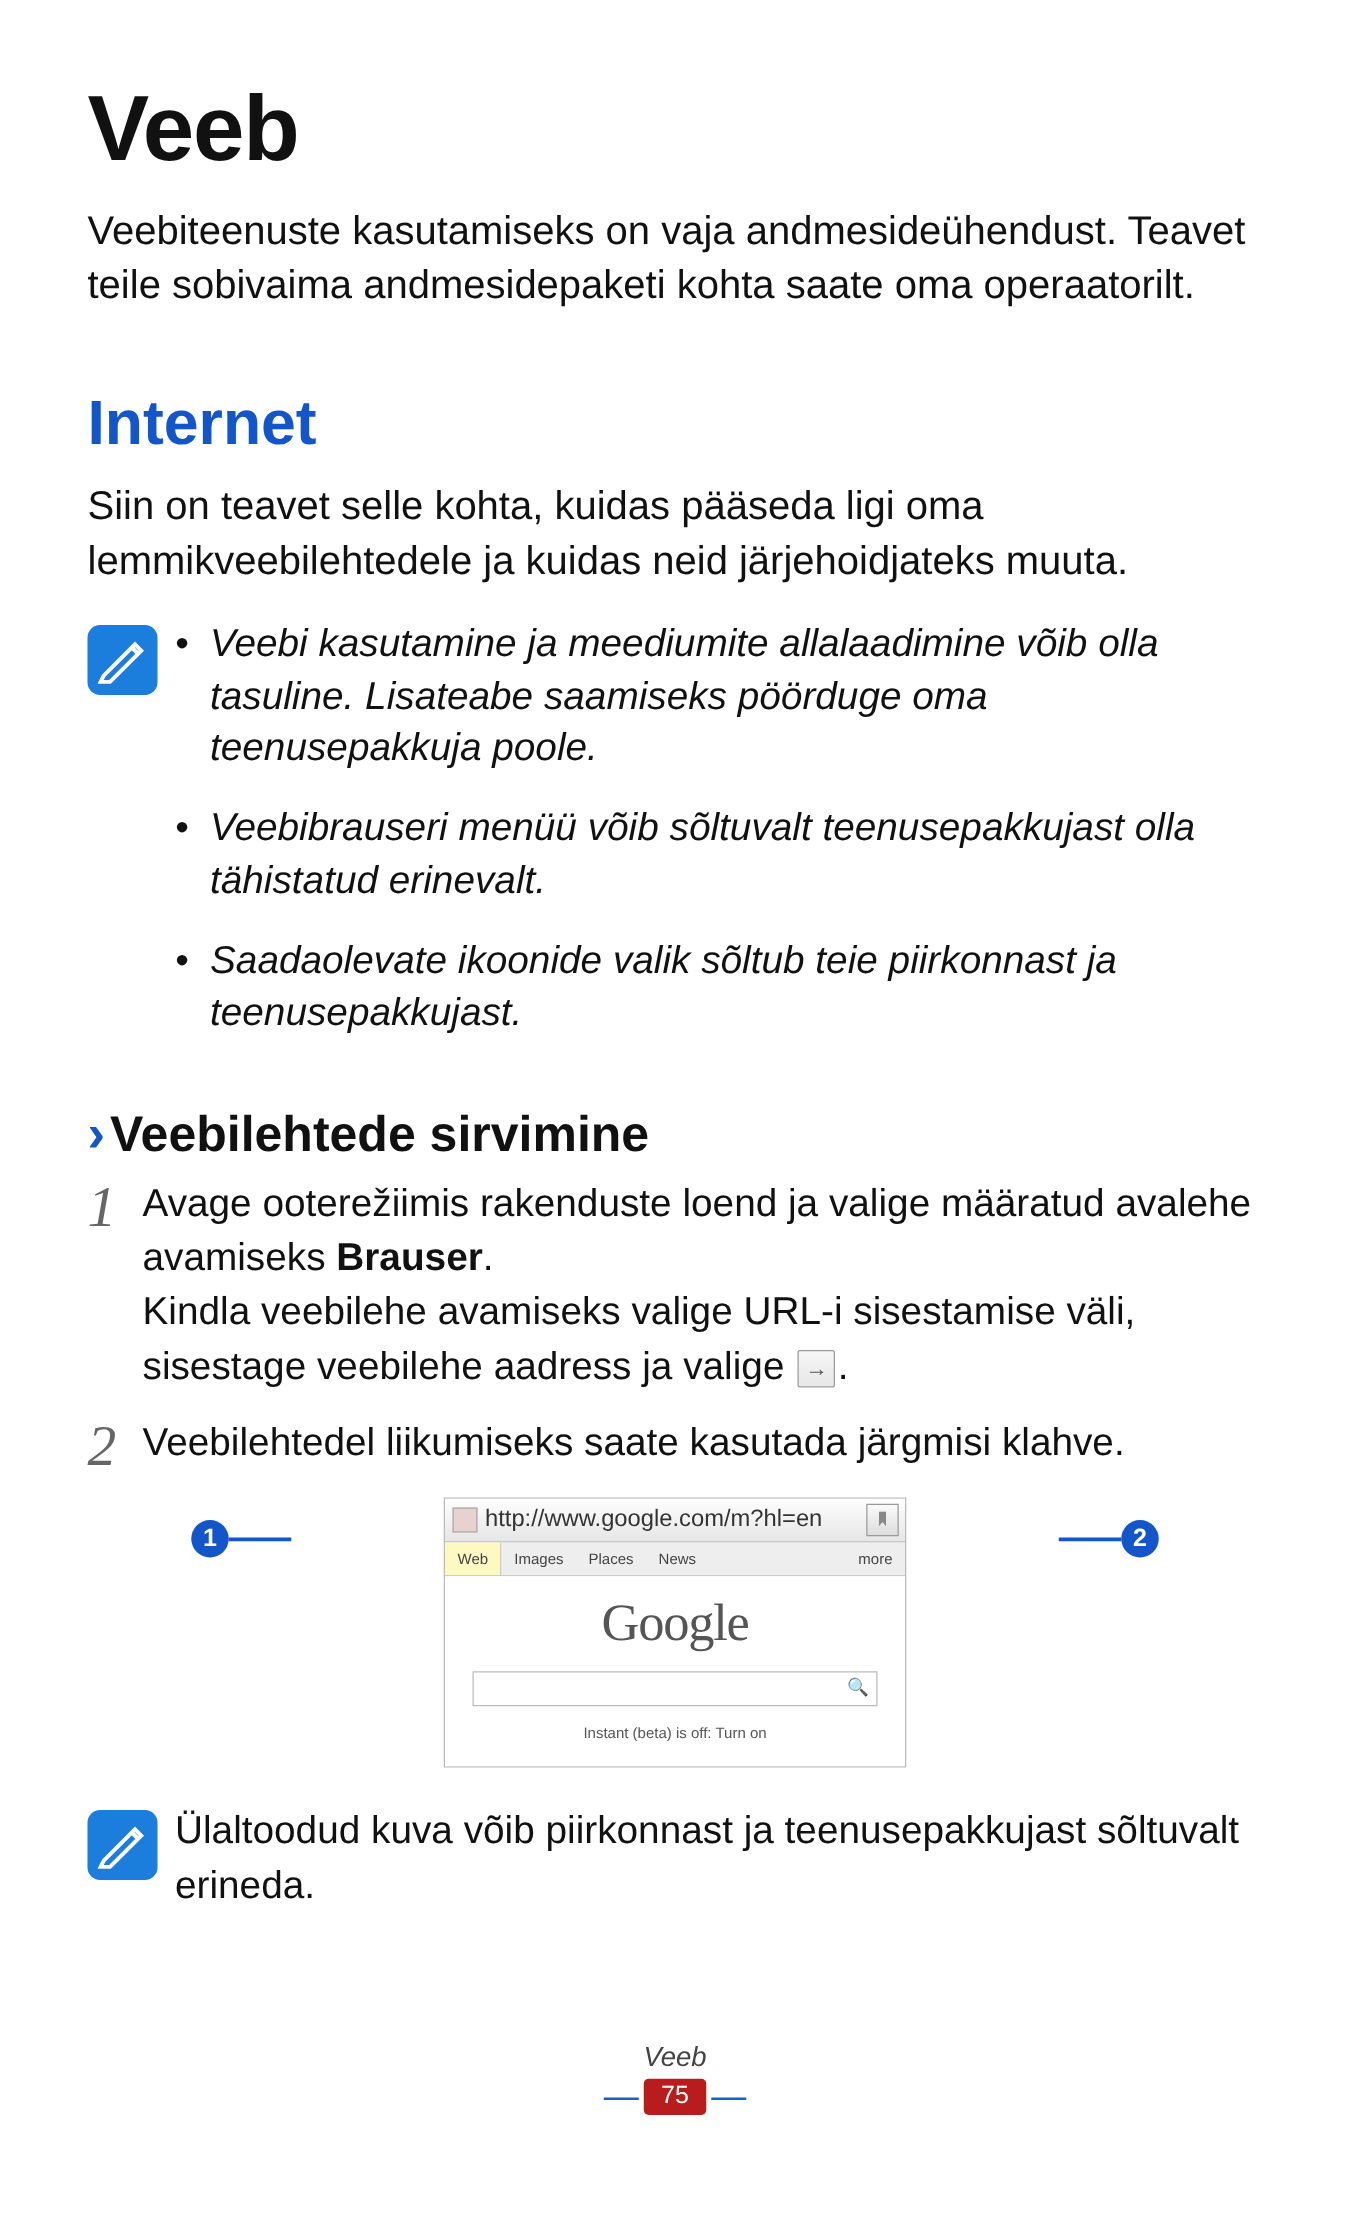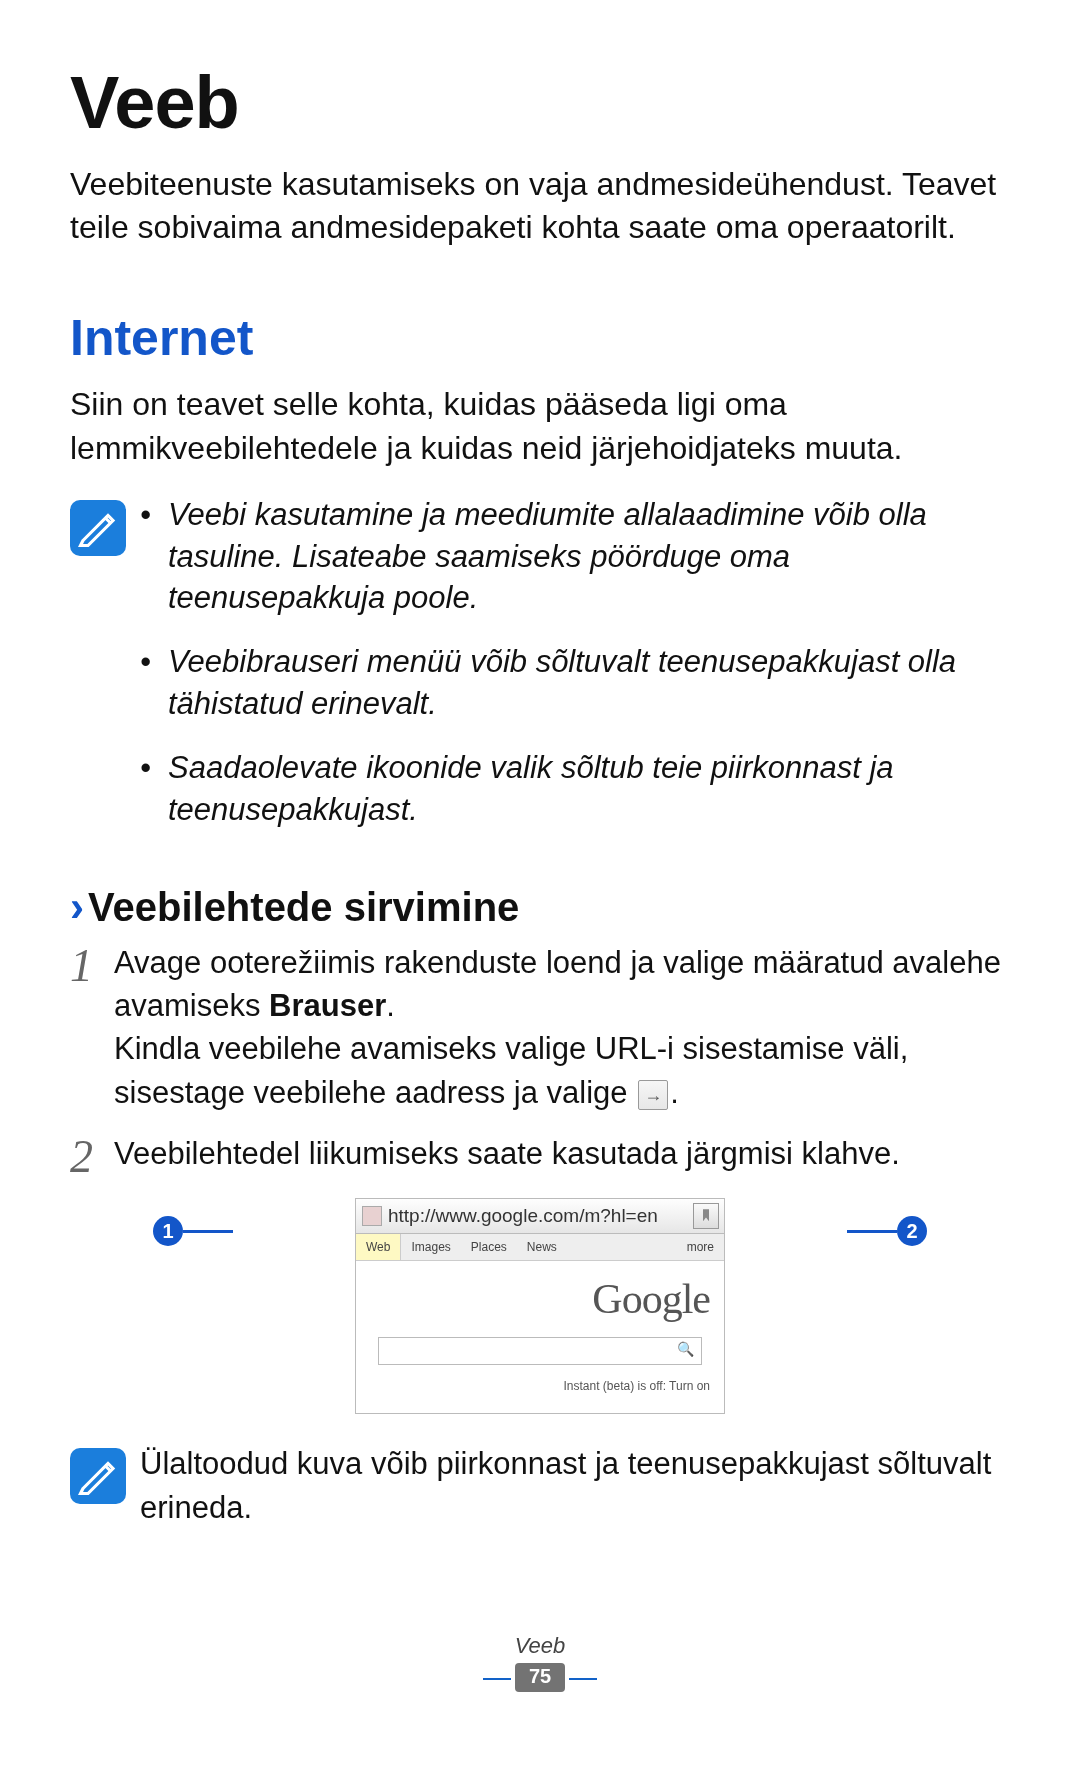--- a/index.html
+++ b/index.html
@@ -159,21 +159,21 @@
     border-bottom: 1px solid #bbb;
   }
   .mock-favicon { width:18px; height:18px; background:#e8d1d1; margin:0 6px; border:1px solid #aaa;}
   .mock-url { flex:1; font-size:19px; color:#333; white-space:nowrap; overflow:hidden;}
   .mock-bm { width:24px; height:24px; border:1px solid #999; background:linear-gradient(#fafafa,#ddd); margin:0 5px; position:relative;}
   .mock-bm::after{ content:""; position:absolute; top:5px; left:9px; width:6px; height:12px; background:#888; clip-path: polygon(0 0,100% 0,100% 100%,50% 70%,0 100%);}
   .mock-tabs { display:flex; font-size:12px; color:#444; background:#eee; border-bottom:1px solid #ccc; }
   .mock-tab { padding:6px 10px; }
   .mock-tab.active { background:#fef9c3; border-right:1px solid #ccc; }
   .mock-more { margin-left:auto; padding:6px 10px; }
-  .mock-body { background:#fff; padding:14px 14px 20px; text-align:right; }
+  .mock-body { background:#fff; padding:14px 14px 20px; text-align:center; }
   .mock-logo { font-family: Georgia, "Times New Roman", serif; font-size:42px; color:#555; letter-spacing:-1px; }
   .mock-search { margin:14px 8px 0; height:26px; border:1px solid #bbb; background:#fff; position:relative;}
   .mock-search::after { content:"🔍"; position:absolute; right:6px; top:3px; font-size:14px; color:#888; }
   .mock-instant { font-size:12px; color:#555; margin-top:14px; }
 
   .callout {
     position:absolute;
     top:18px;
     display:flex;
     align-items:center;
@@ -199,27 +199,26 @@
     text-align:center;
   }
   .footer .ftext {
     font-style: italic;
     font-size: 22px;
     color:#444;
   }
   .footer .page-badge {
     display:inline-block;
     margin-top:4px;
-    background:#737373;
+    background:#b91c1c;
     color:#fff;
     font-size:20px;
     padding:2px 14px 4px;
     border-radius:4px;
     position:relative;
-    font-weight:bold;
   }
   .footer .page-badge::before,
   .footer .page-badge::after{
     content:"";
     position:absolute;
     top:50%;
     width:28px; height:2px;
     background:#1262c8;
   }
   .footer .page-badge::before{ right:100%; margin-right:4px;}

